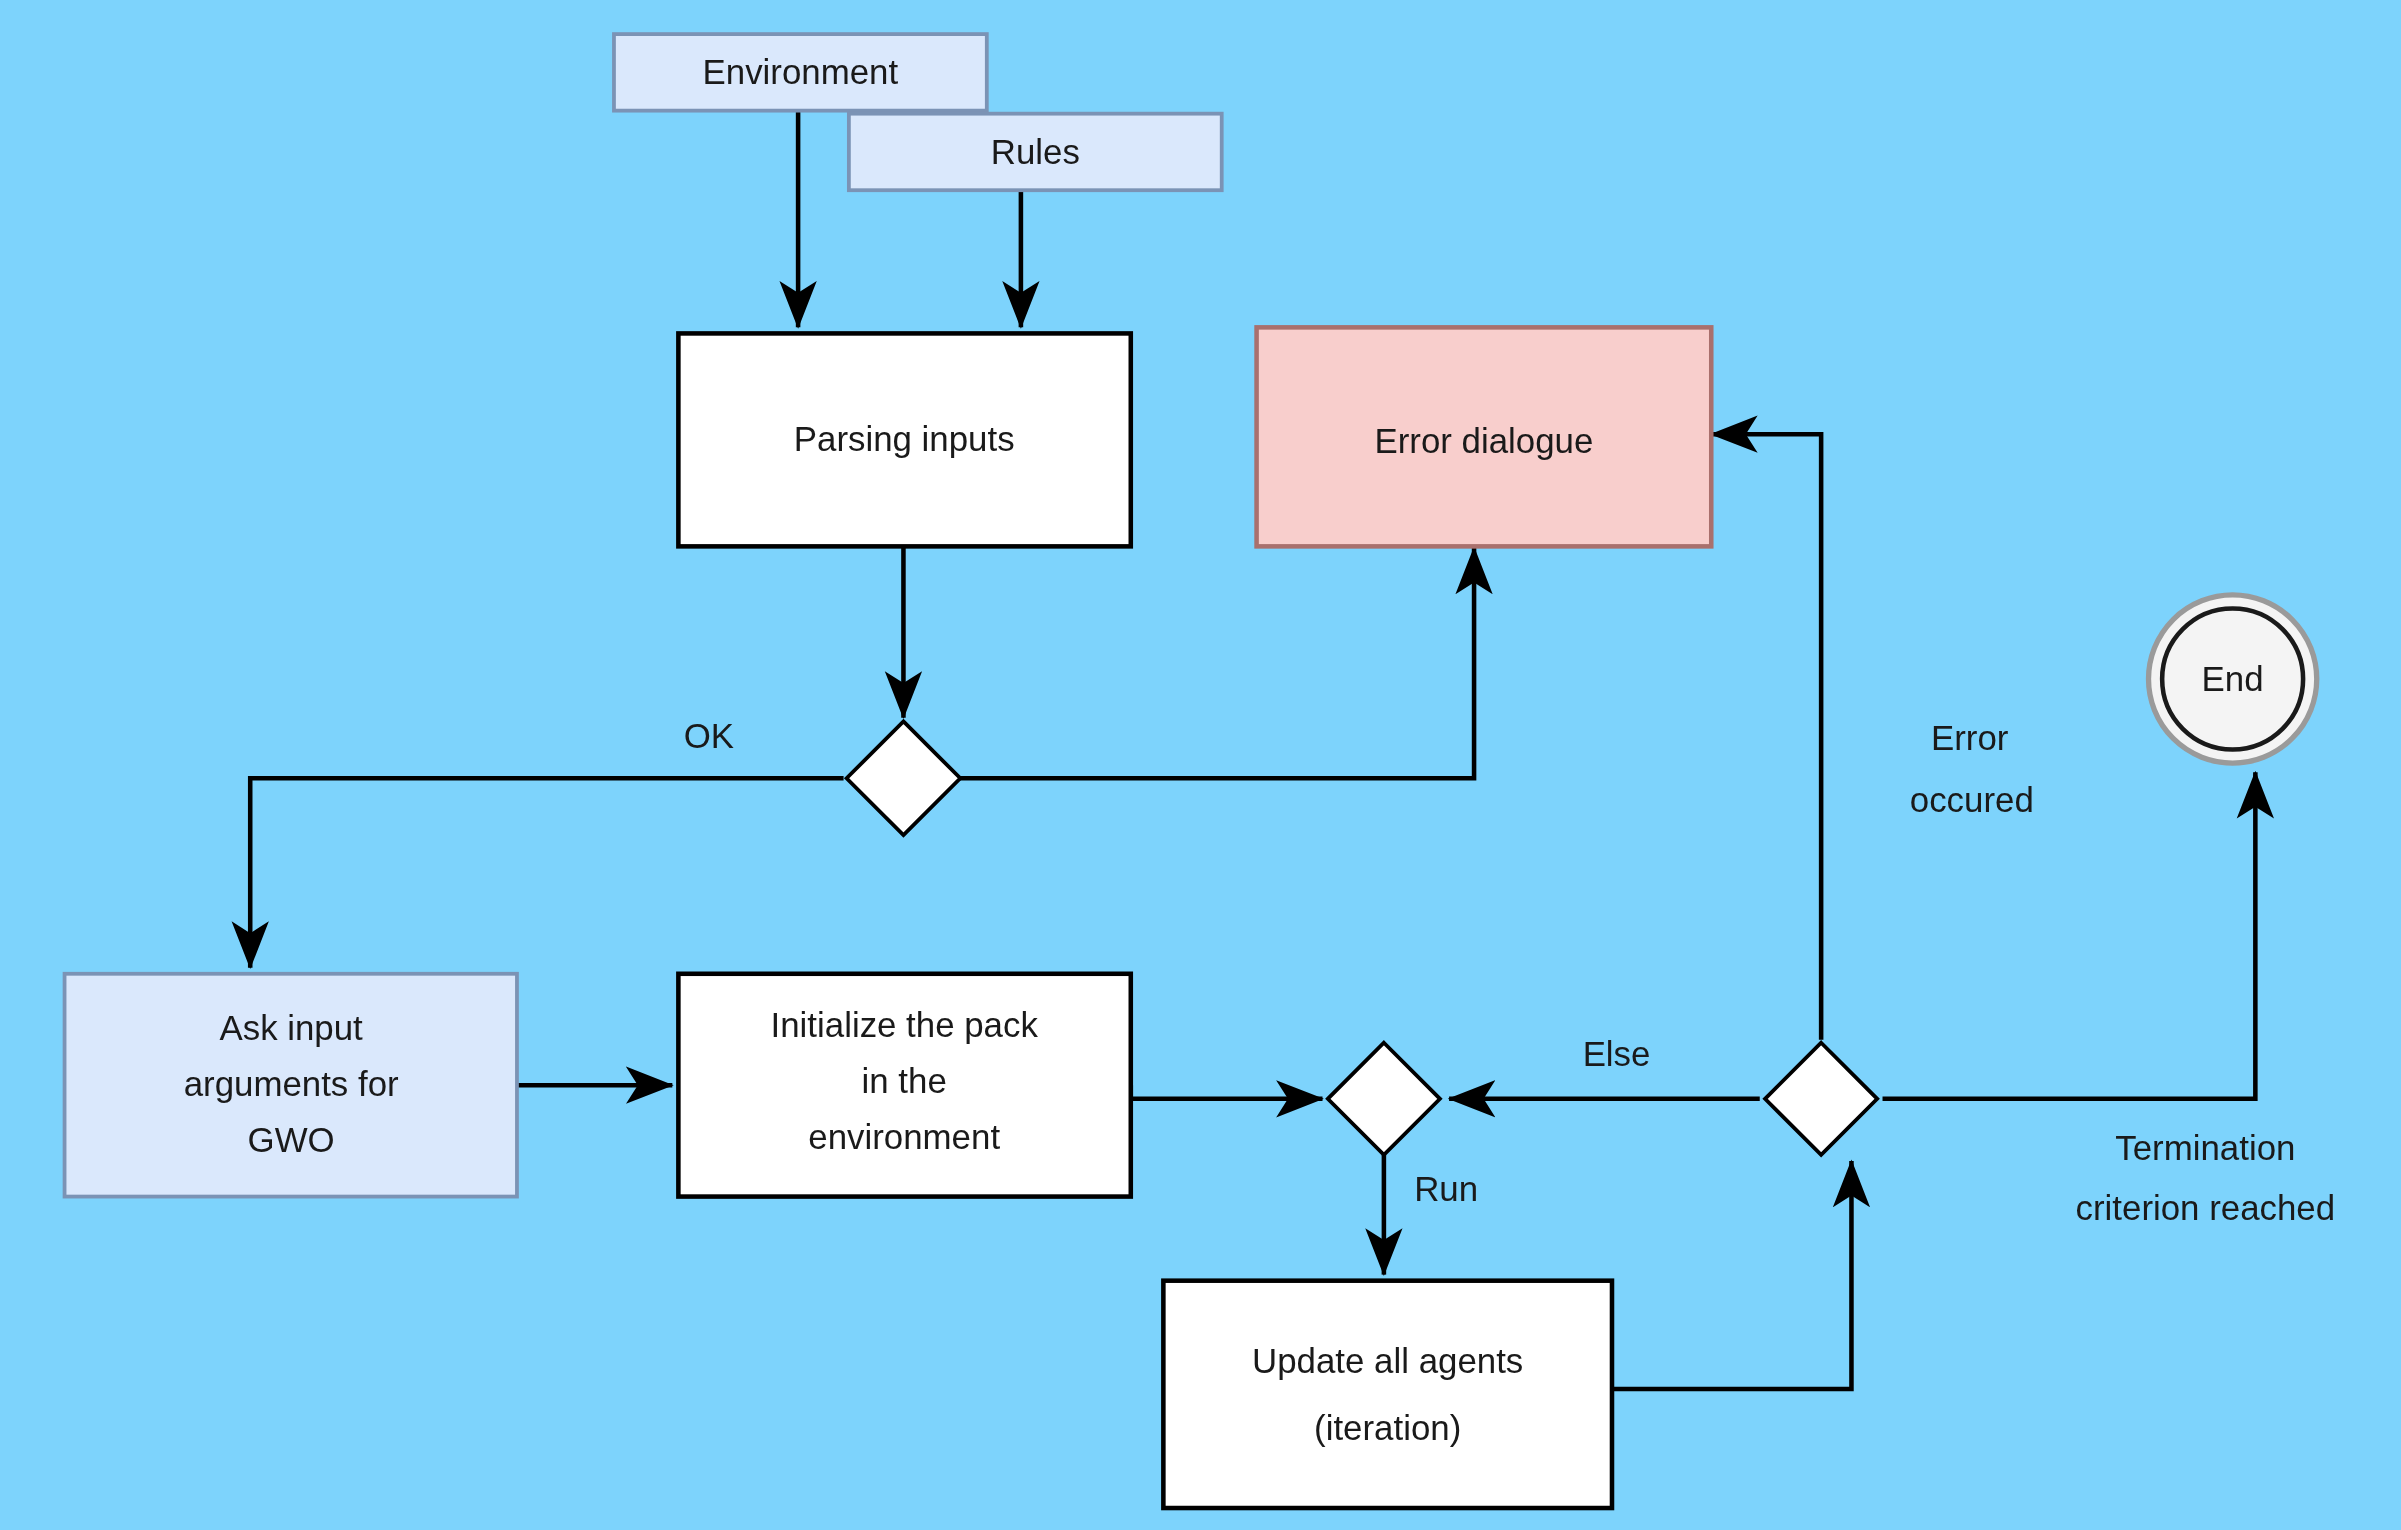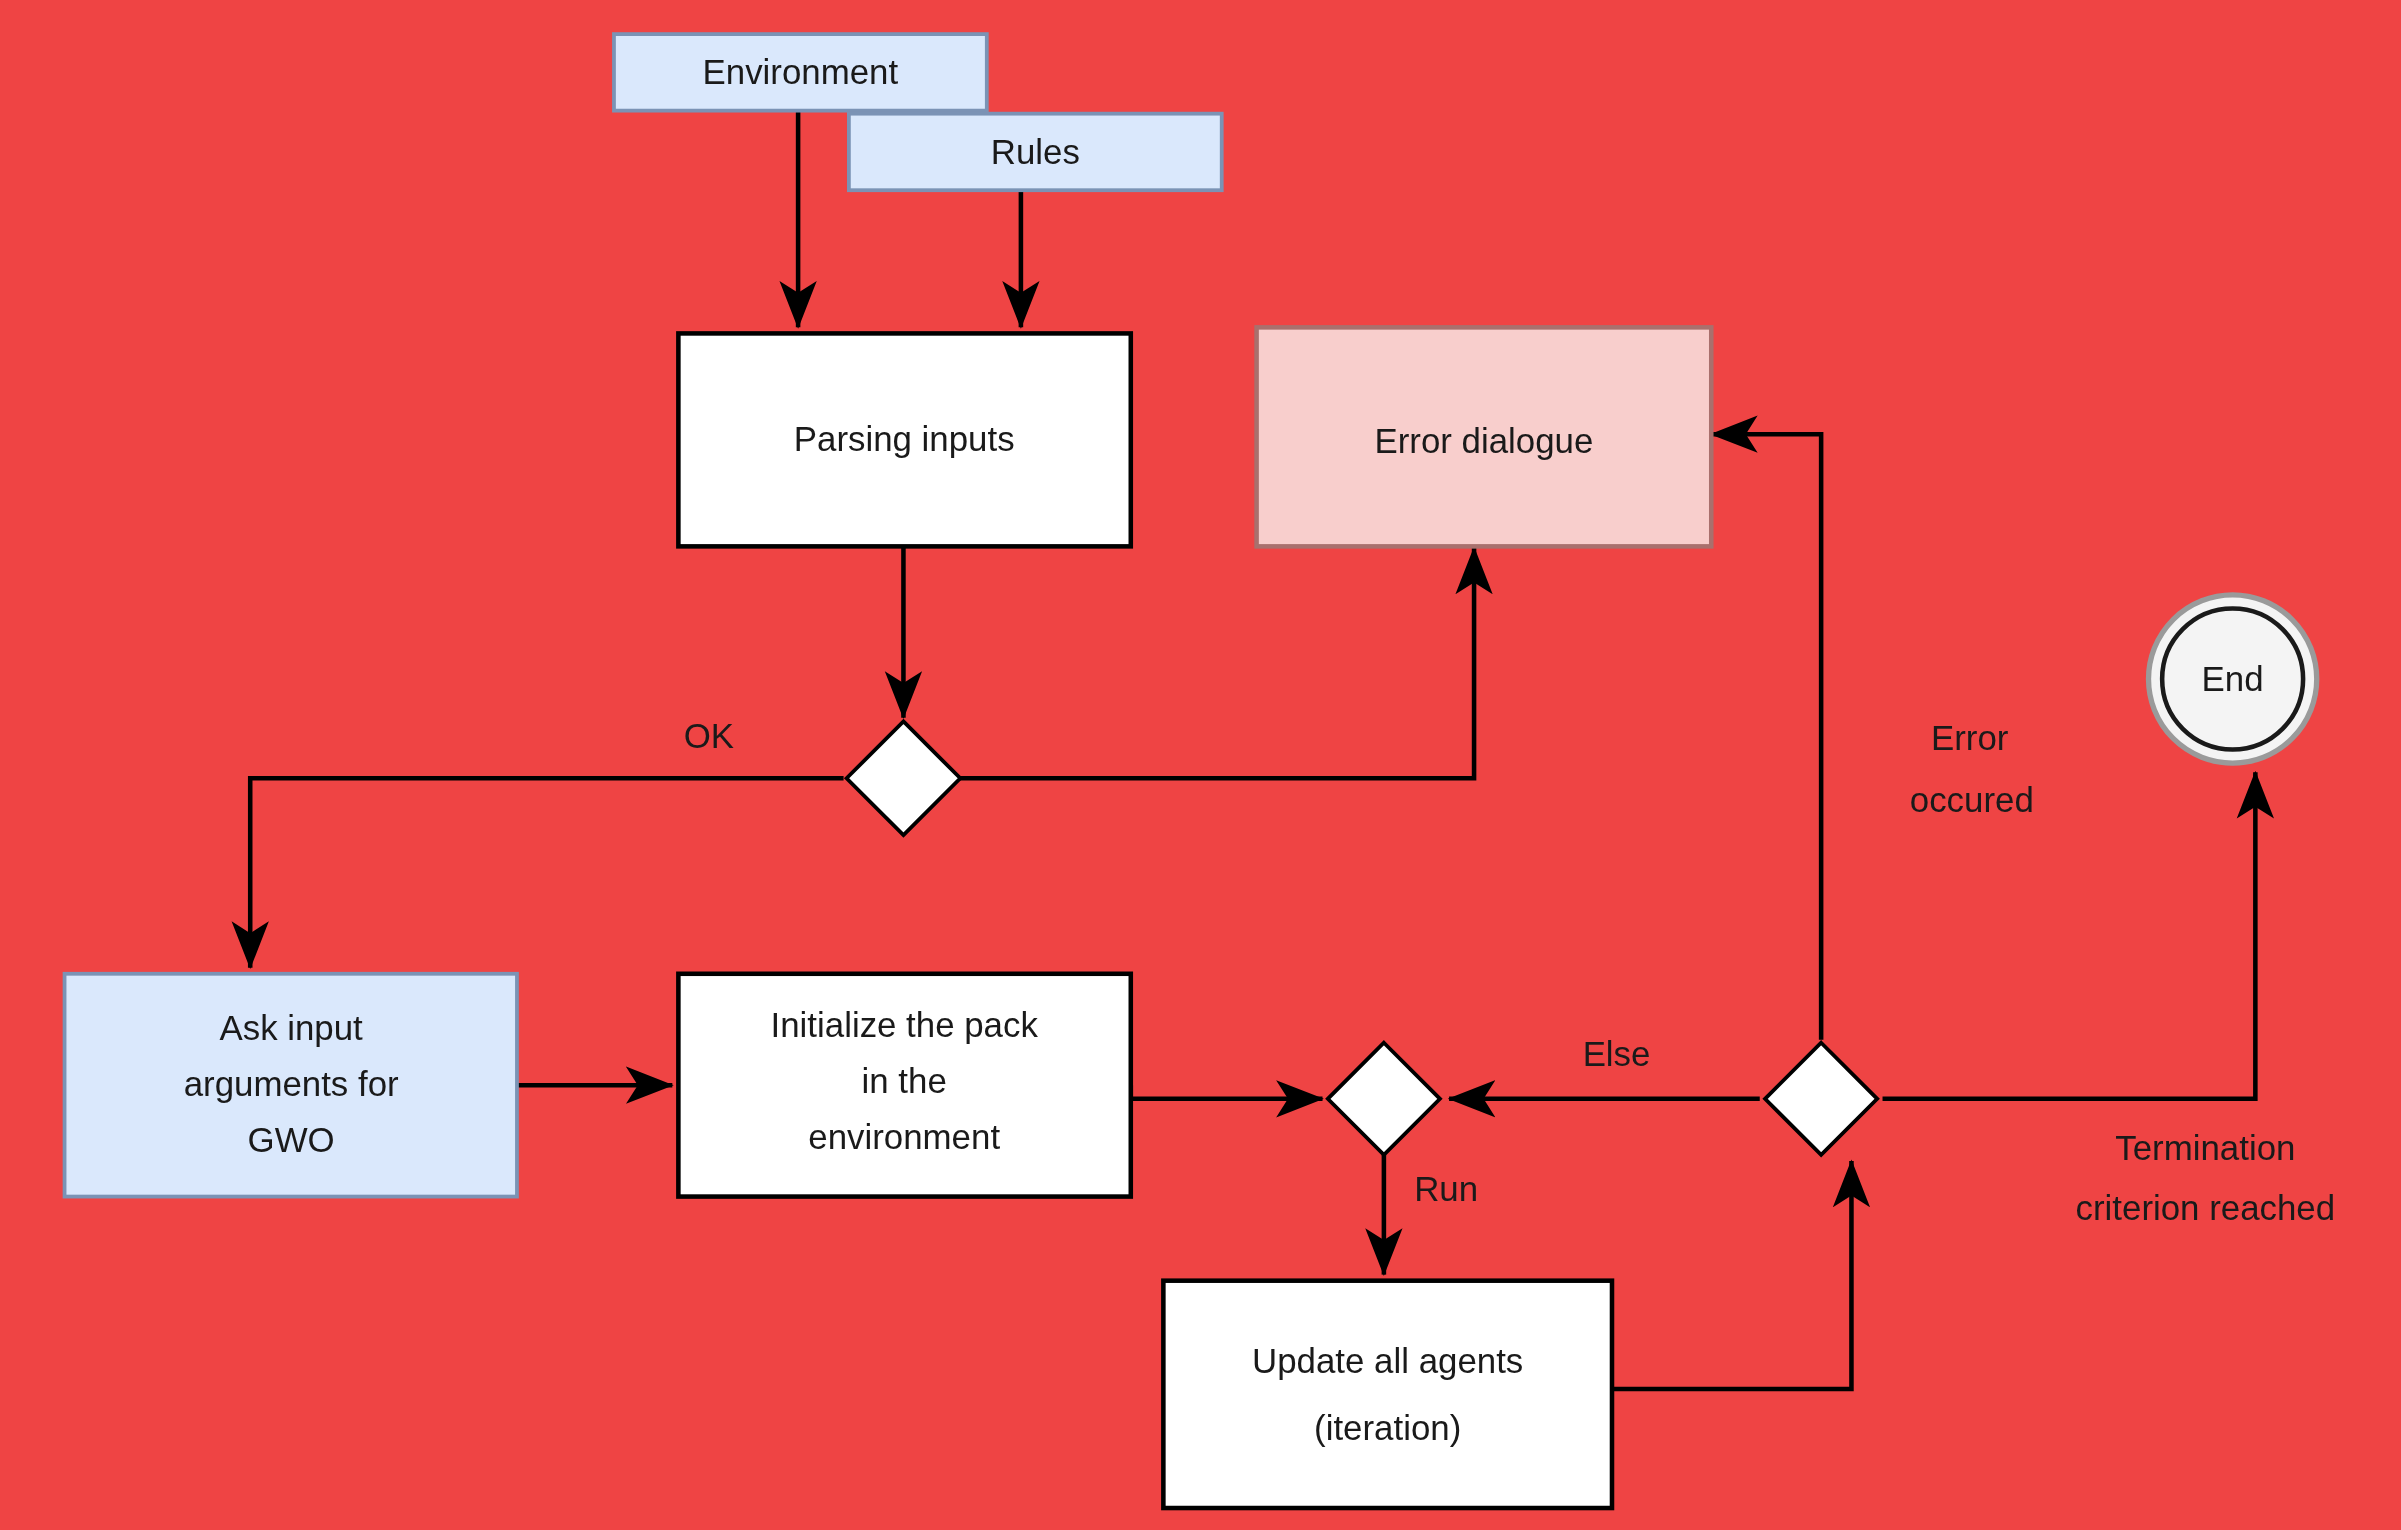--- a/index.html
+++ b/index.html
@@ -8,21 +8,21 @@
     padding: 0;
     background: #ffffff;
   }
   body {
     font-family: "Liberation Sans", sans-serif;
   }
   #canvas {
     position: relative;
     width: 2401px;
     height: 1530px;
-    background: #ef4444;
+    background: #7dd3fc;
     overflow: hidden;
   }
   #flow-svg {
     position: absolute;
     left: 0;
     top: 0;
     width: 2401px;
     height: 1530px;
   }
   .node-text {

